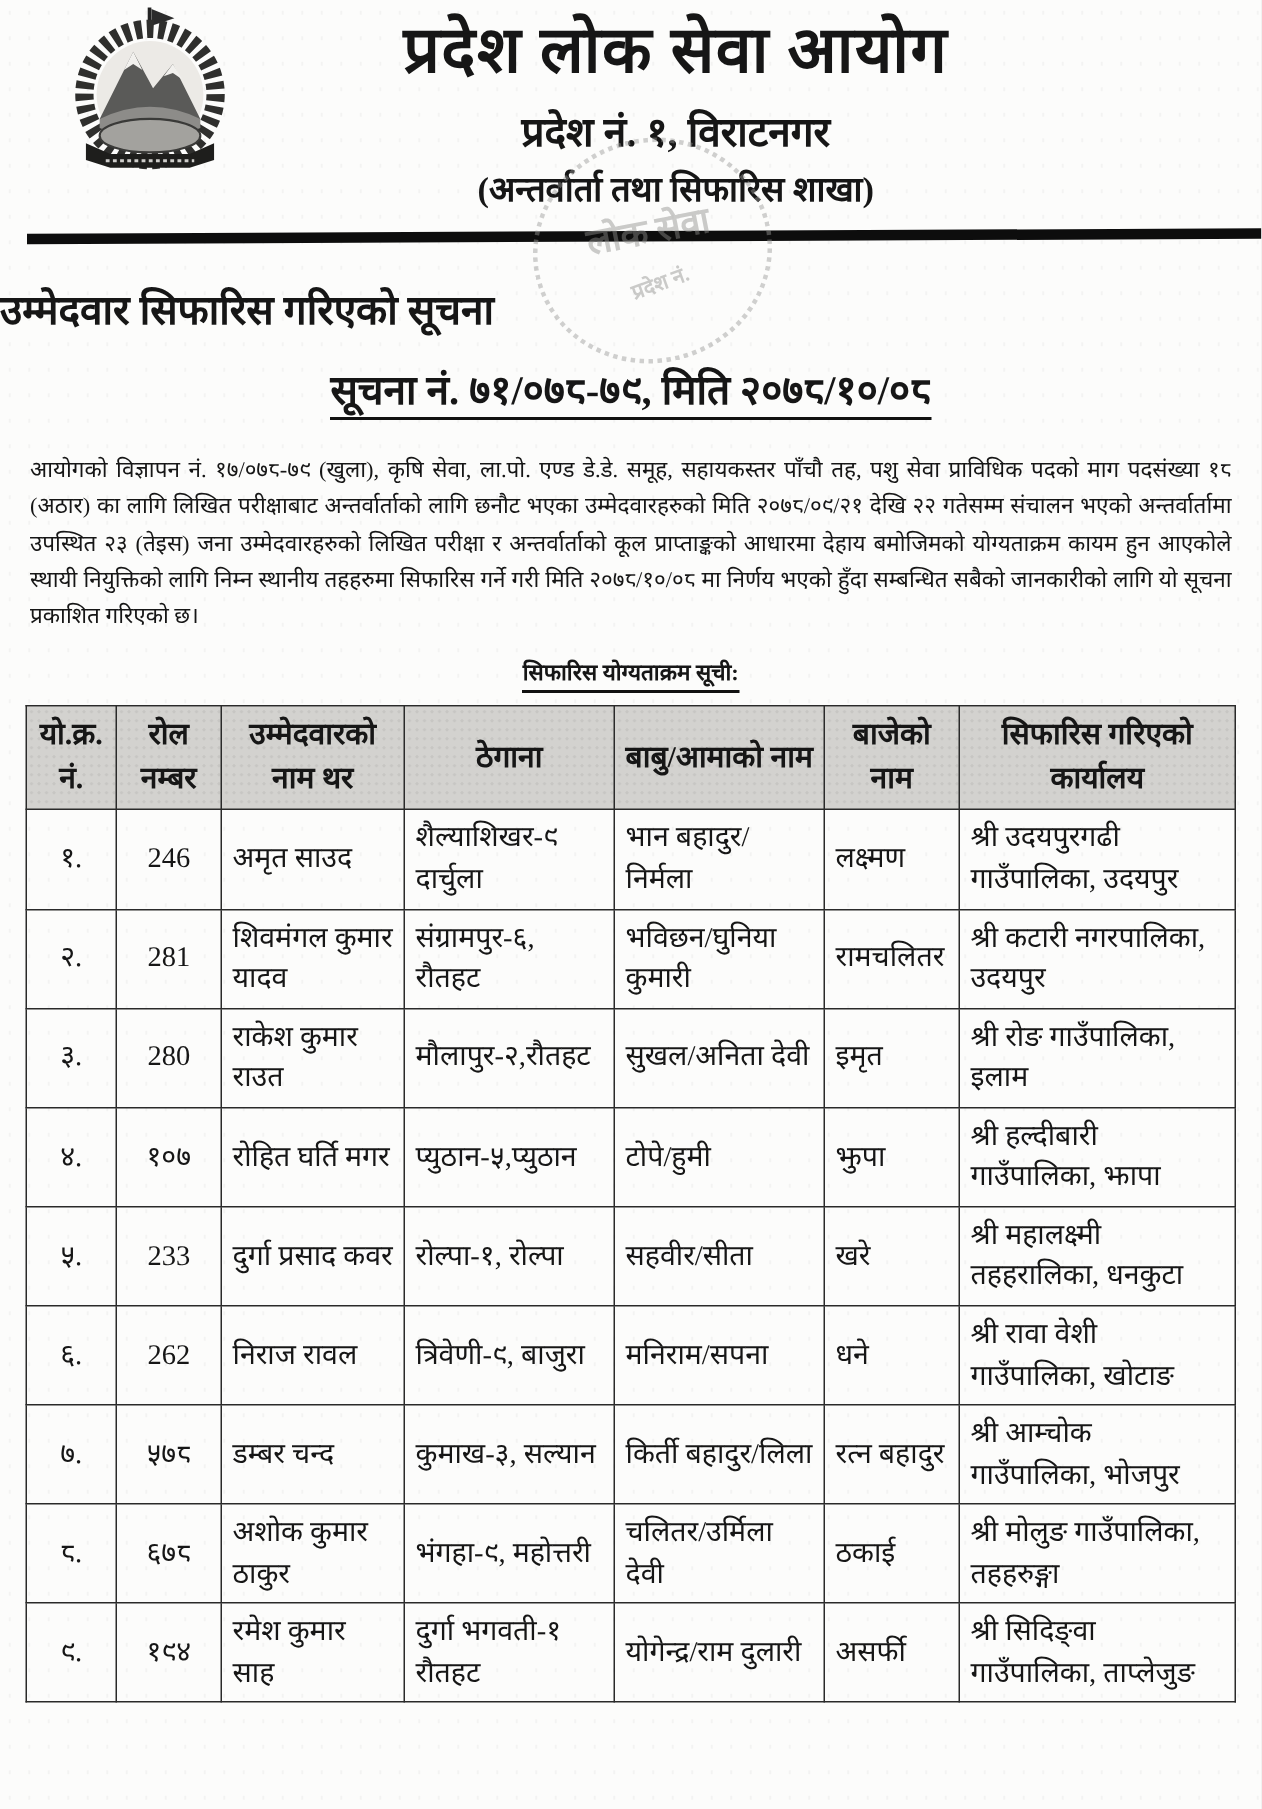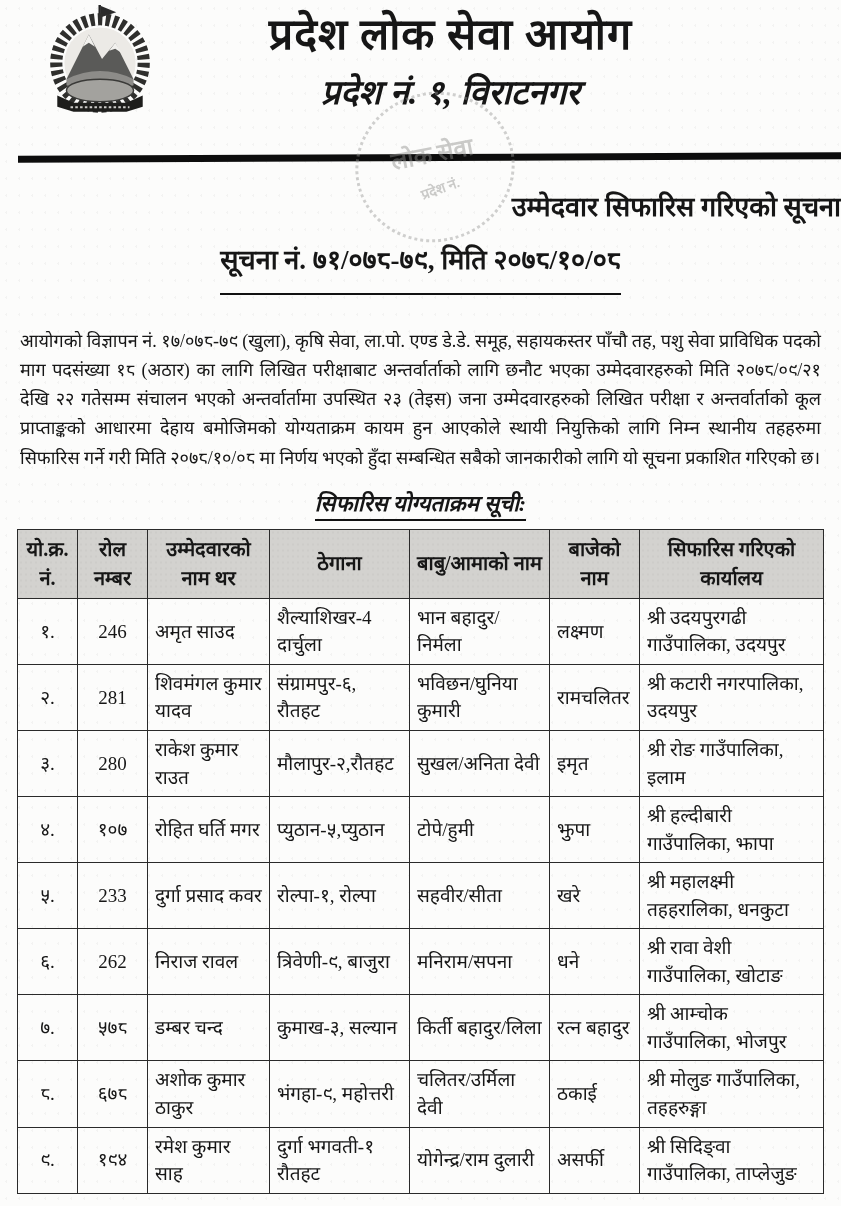--- a/index.html
+++ b/index.html
@@ -19,21 +19,21 @@
   }
 
   
   .letterhead { position: relative; padding-top: 8px; min-height: 148px; }
   .emblem {
     position: absolute; left: 42px; top: 4px;
     width: 116px; height: 120px;
   }
   .head-text { text-align: center; padding-left: 60px; }
   .org-name { font-size: 43px; font-weight: 700; letter-spacing: 1px; line-height: 1.25; }
-  .province-line { font-size: 34px; font-weight: 700; margin-top: 6px; font-style: italic; }
+  .province-line { font-size: 27px; font-weight: 700; margin-top: 6px; }
   .branch-line { font-size: 23px; font-weight: 700; margin-top: 4px; }
 
   .rule {
     height: 7px; background: #0d0d0d;
     margin: 6px 0 0 18px;
     transform: rotate(-0.25deg);
   }
 
   
   .stamp {
@@ -47,41 +47,41 @@
     gap: 10px;
     pointer-events: none;
     color: #8e8e8c;
     font-weight: 700;
   }
   .stamp-line1 { font-size: 24px; transform: rotate(3deg); }
   .stamp-line2 { font-size: 14px; transform: rotate(-6deg); }
 
   
   .notice-title {
-    text-align: right; font-size: 27px; font-weight: 700;
+    text-align: left; font-size: 27px; font-weight: 700;
     margin-top: 26px;
   }
   .notice-number { text-align: center; margin-top: 16px; }
   .notice-number span {
     display: inline-block; font-size: 27px; font-weight: 700;
-    border-bottom: 2.5px solid #111; padding-bottom: 16px;
+    border-bottom: 2.5px solid #111; padding-bottom: 1px;
   }
 
   
   .notice-body {
-    margin: 32px 20px 0 20px;
-    font-size: 18px; line-height: 1.62;
+    margin: 22px 20px 0 20px;
+    font-size: 15px; line-height: 1.62;
     text-align: justify;
   }
 
   
   .table-title-wrap { text-align: center; margin-top: 14px; }
   .table-title {
-    display: inline-block; font-size: 22px; font-weight: 700;
-    border-bottom: 2px solid #111; padding-bottom: 2px; font-style: italic;
+    display: inline-block; font-size: 15px; font-weight: 700;
+    border-bottom: 2px solid #111; padding-bottom: 2px;
   }
   table.reco {
     border-collapse: collapse;
     margin: 8px auto 0 auto;
     width: 806px;
     table-layout: fixed;
   }
   table.reco th, table.reco td {
     border: 1.6px solid #2a2a2a;
     padding: 5px 7px;
@@ -123,20 +123,21 @@
 
       <ellipse cx="55" cy="85" rx="33" ry="11" fill="#a3a29e"></ellipse>
       <ellipse cx="55" cy="85" rx="33" ry="11" fill="none" stroke="#3a3a38" stroke-width="1.4"></ellipse>
 
       <path d="M13 90 L29 97 L81 97 L97 90 L97 101 L81 106 L29 106 L13 101 Z" fill="#1e1e1c"></path>
       <line x1="26" y1="101.5" x2="84" y2="101.5" stroke="#cfcecb" stroke-width="2" stroke-dasharray="2.5 2.2"></line>
     </svg>
     <div class="head-text">
       <div class="org-name">प्रदेश लोक सेवा आयोग</div>
       <div class="province-line">प्रदेश नं. १, विराटनगर</div>
+      <div class="branch-line">(अन्तर्वार्ता तथा सिफारिस शाखा)</div>
     </div>
   </div>
 
   <div class="rule"></div>
 
   <div class="stamp">
     <div class="stamp-line1">लोक सेवा</div>
     <div class="stamp-line2">प्रदेश नं.</div>
   </div>
 
@@ -170,21 +171,21 @@
         <th>बाबु/आमाको नाम</th>
         <th>बाजेको नाम</th>
         <th>सिफारिस गरिएको कार्यालय</th>
       </tr>
     </thead>
     <tbody>
         <tr>
           <td class="col-sn">१.</td>
           <td class="col-roll">246</td>
           <td class="col-name">अमृत साउद</td>
-          <td class="col-address">शैल्याशिखर-4 दार्चुला</td>
+          <td class="col-address">शैल्याशिखर-९ दार्चुला</td>
           <td class="col-parents">भान बहादुर/निर्मला</td>
           <td class="col-grandfather">लक्ष्मण</td>
           <td class="col-office">श्री उदयपुरगढी गाउँपालिका, उदयपुर</td>
         </tr>
         <tr>
           <td class="col-sn">२.</td>
           <td class="col-roll">281</td>
           <td class="col-name">शिवमंगल कुमार यादव</td>
           <td class="col-address">संग्रामपुर-६, रौतहट</td>
           <td class="col-parents">भविछन/घुनिया कुमारी</td>

